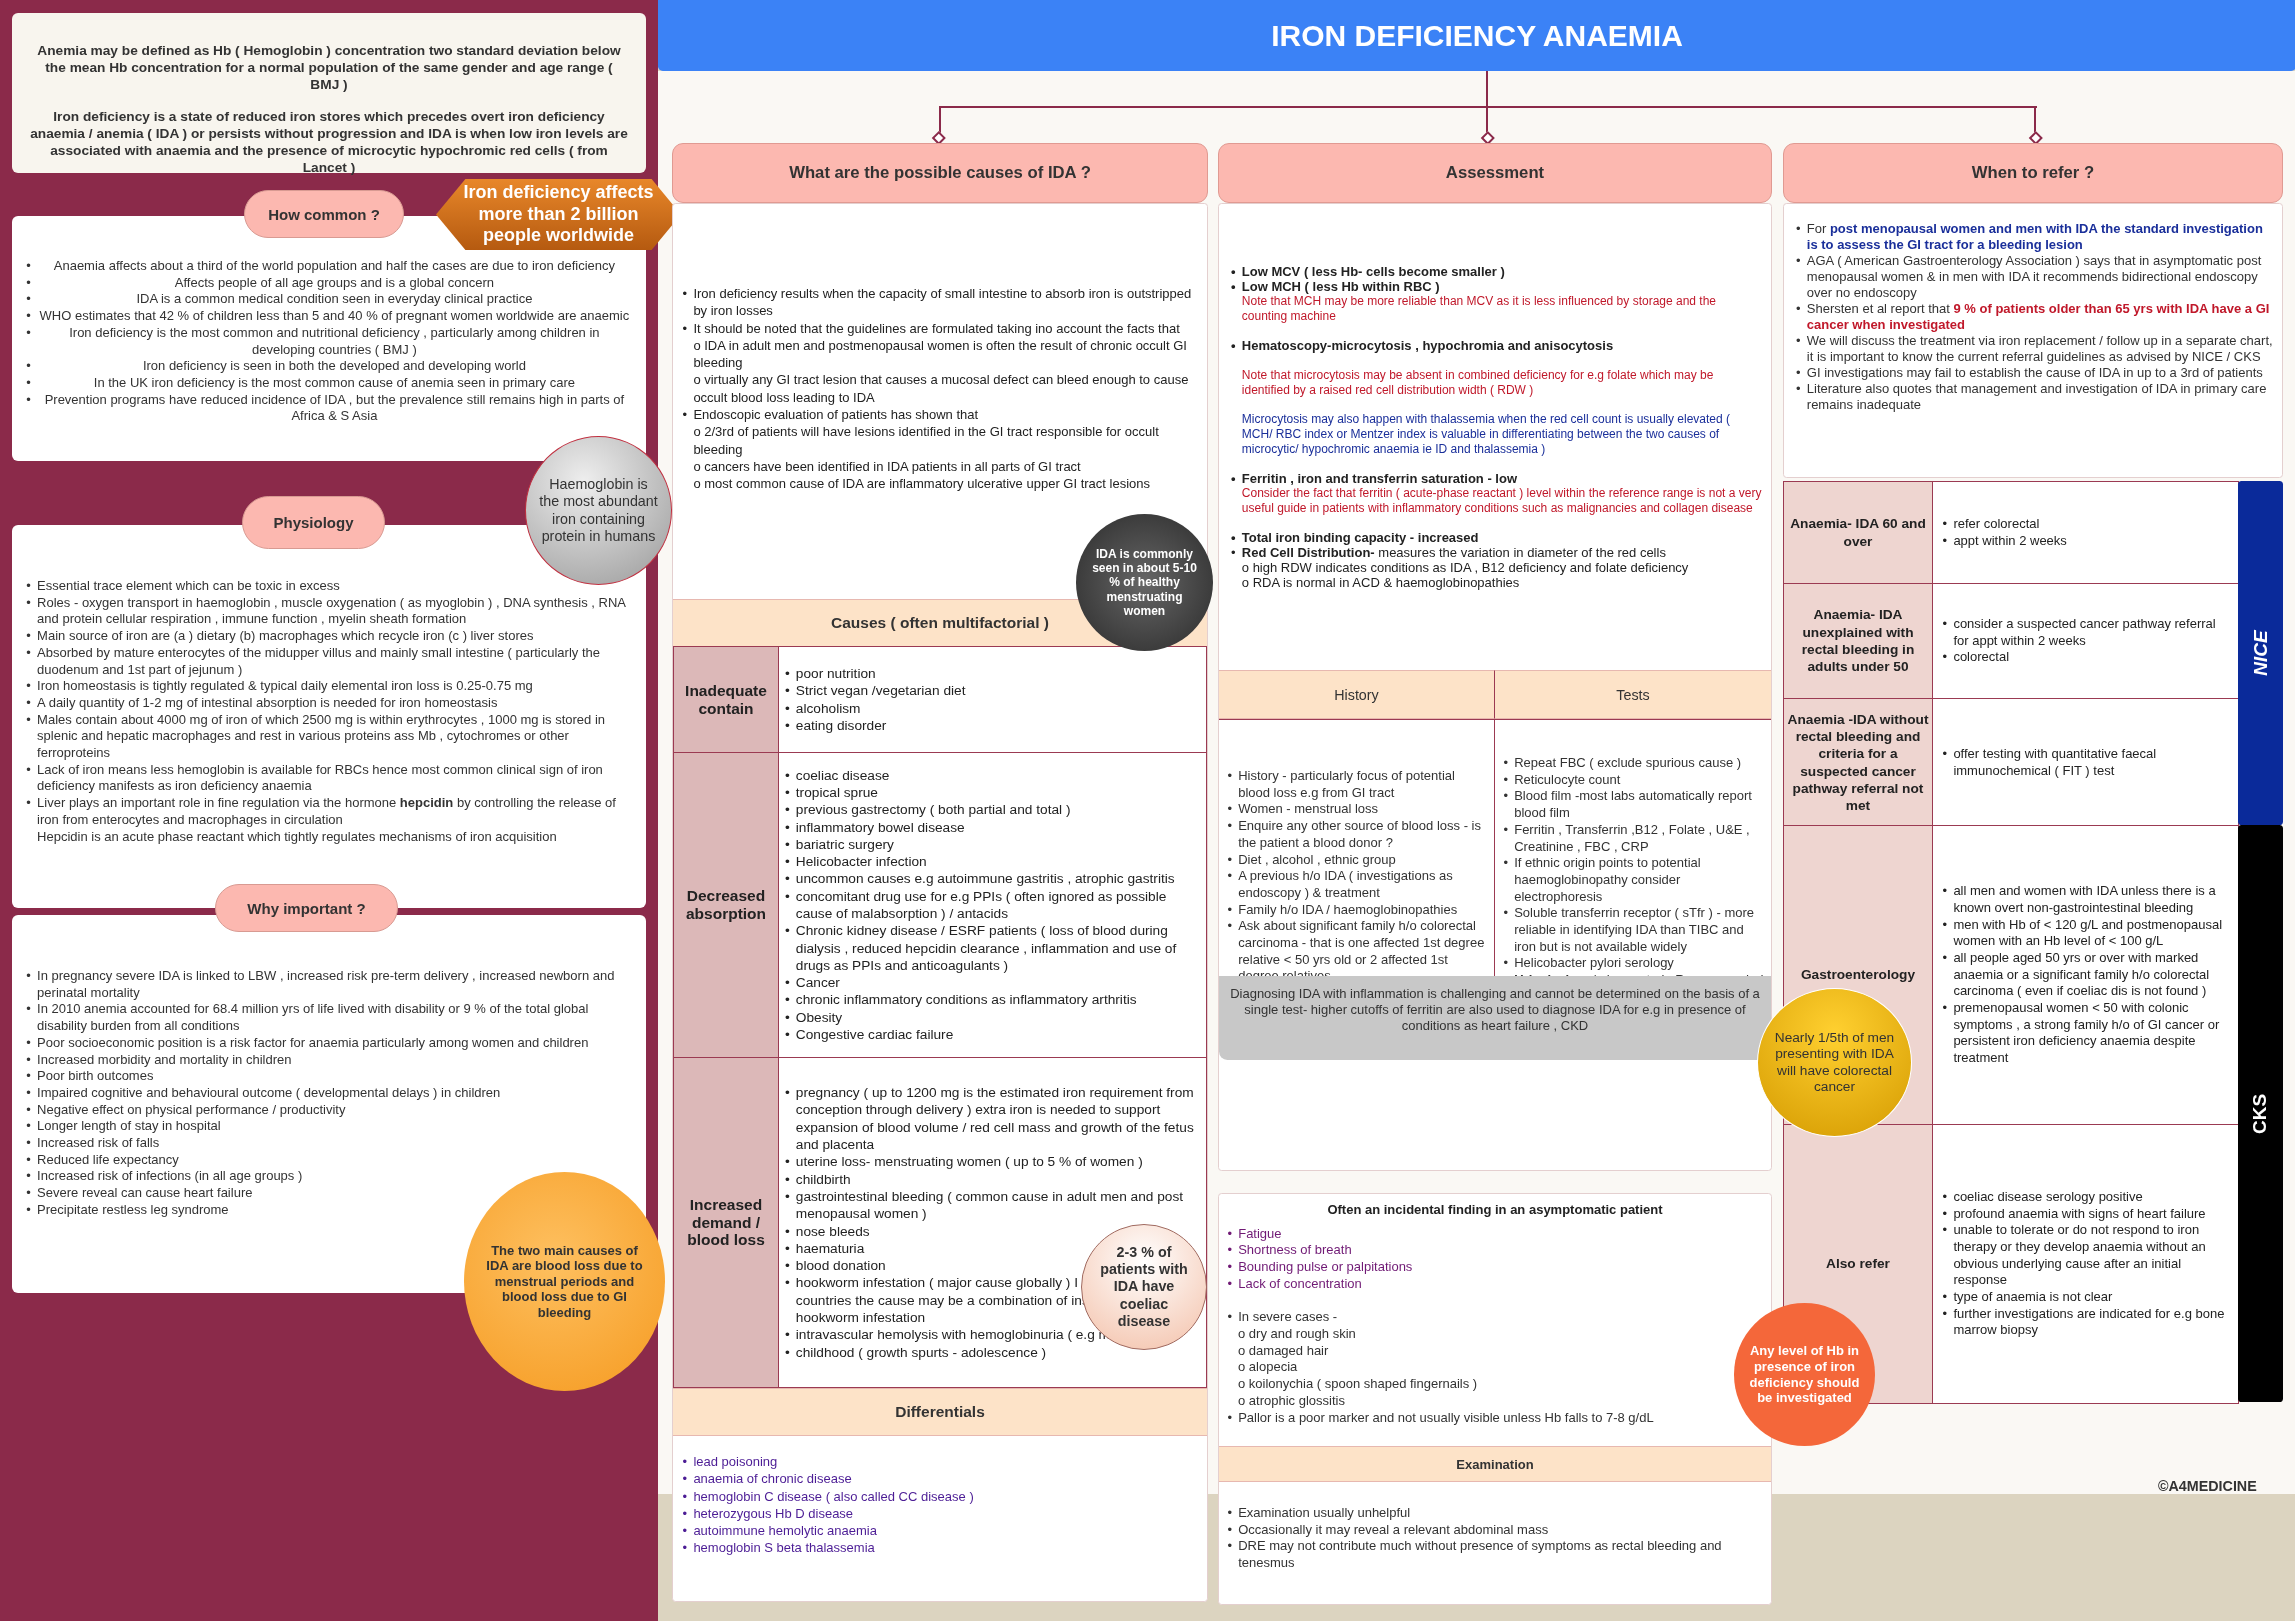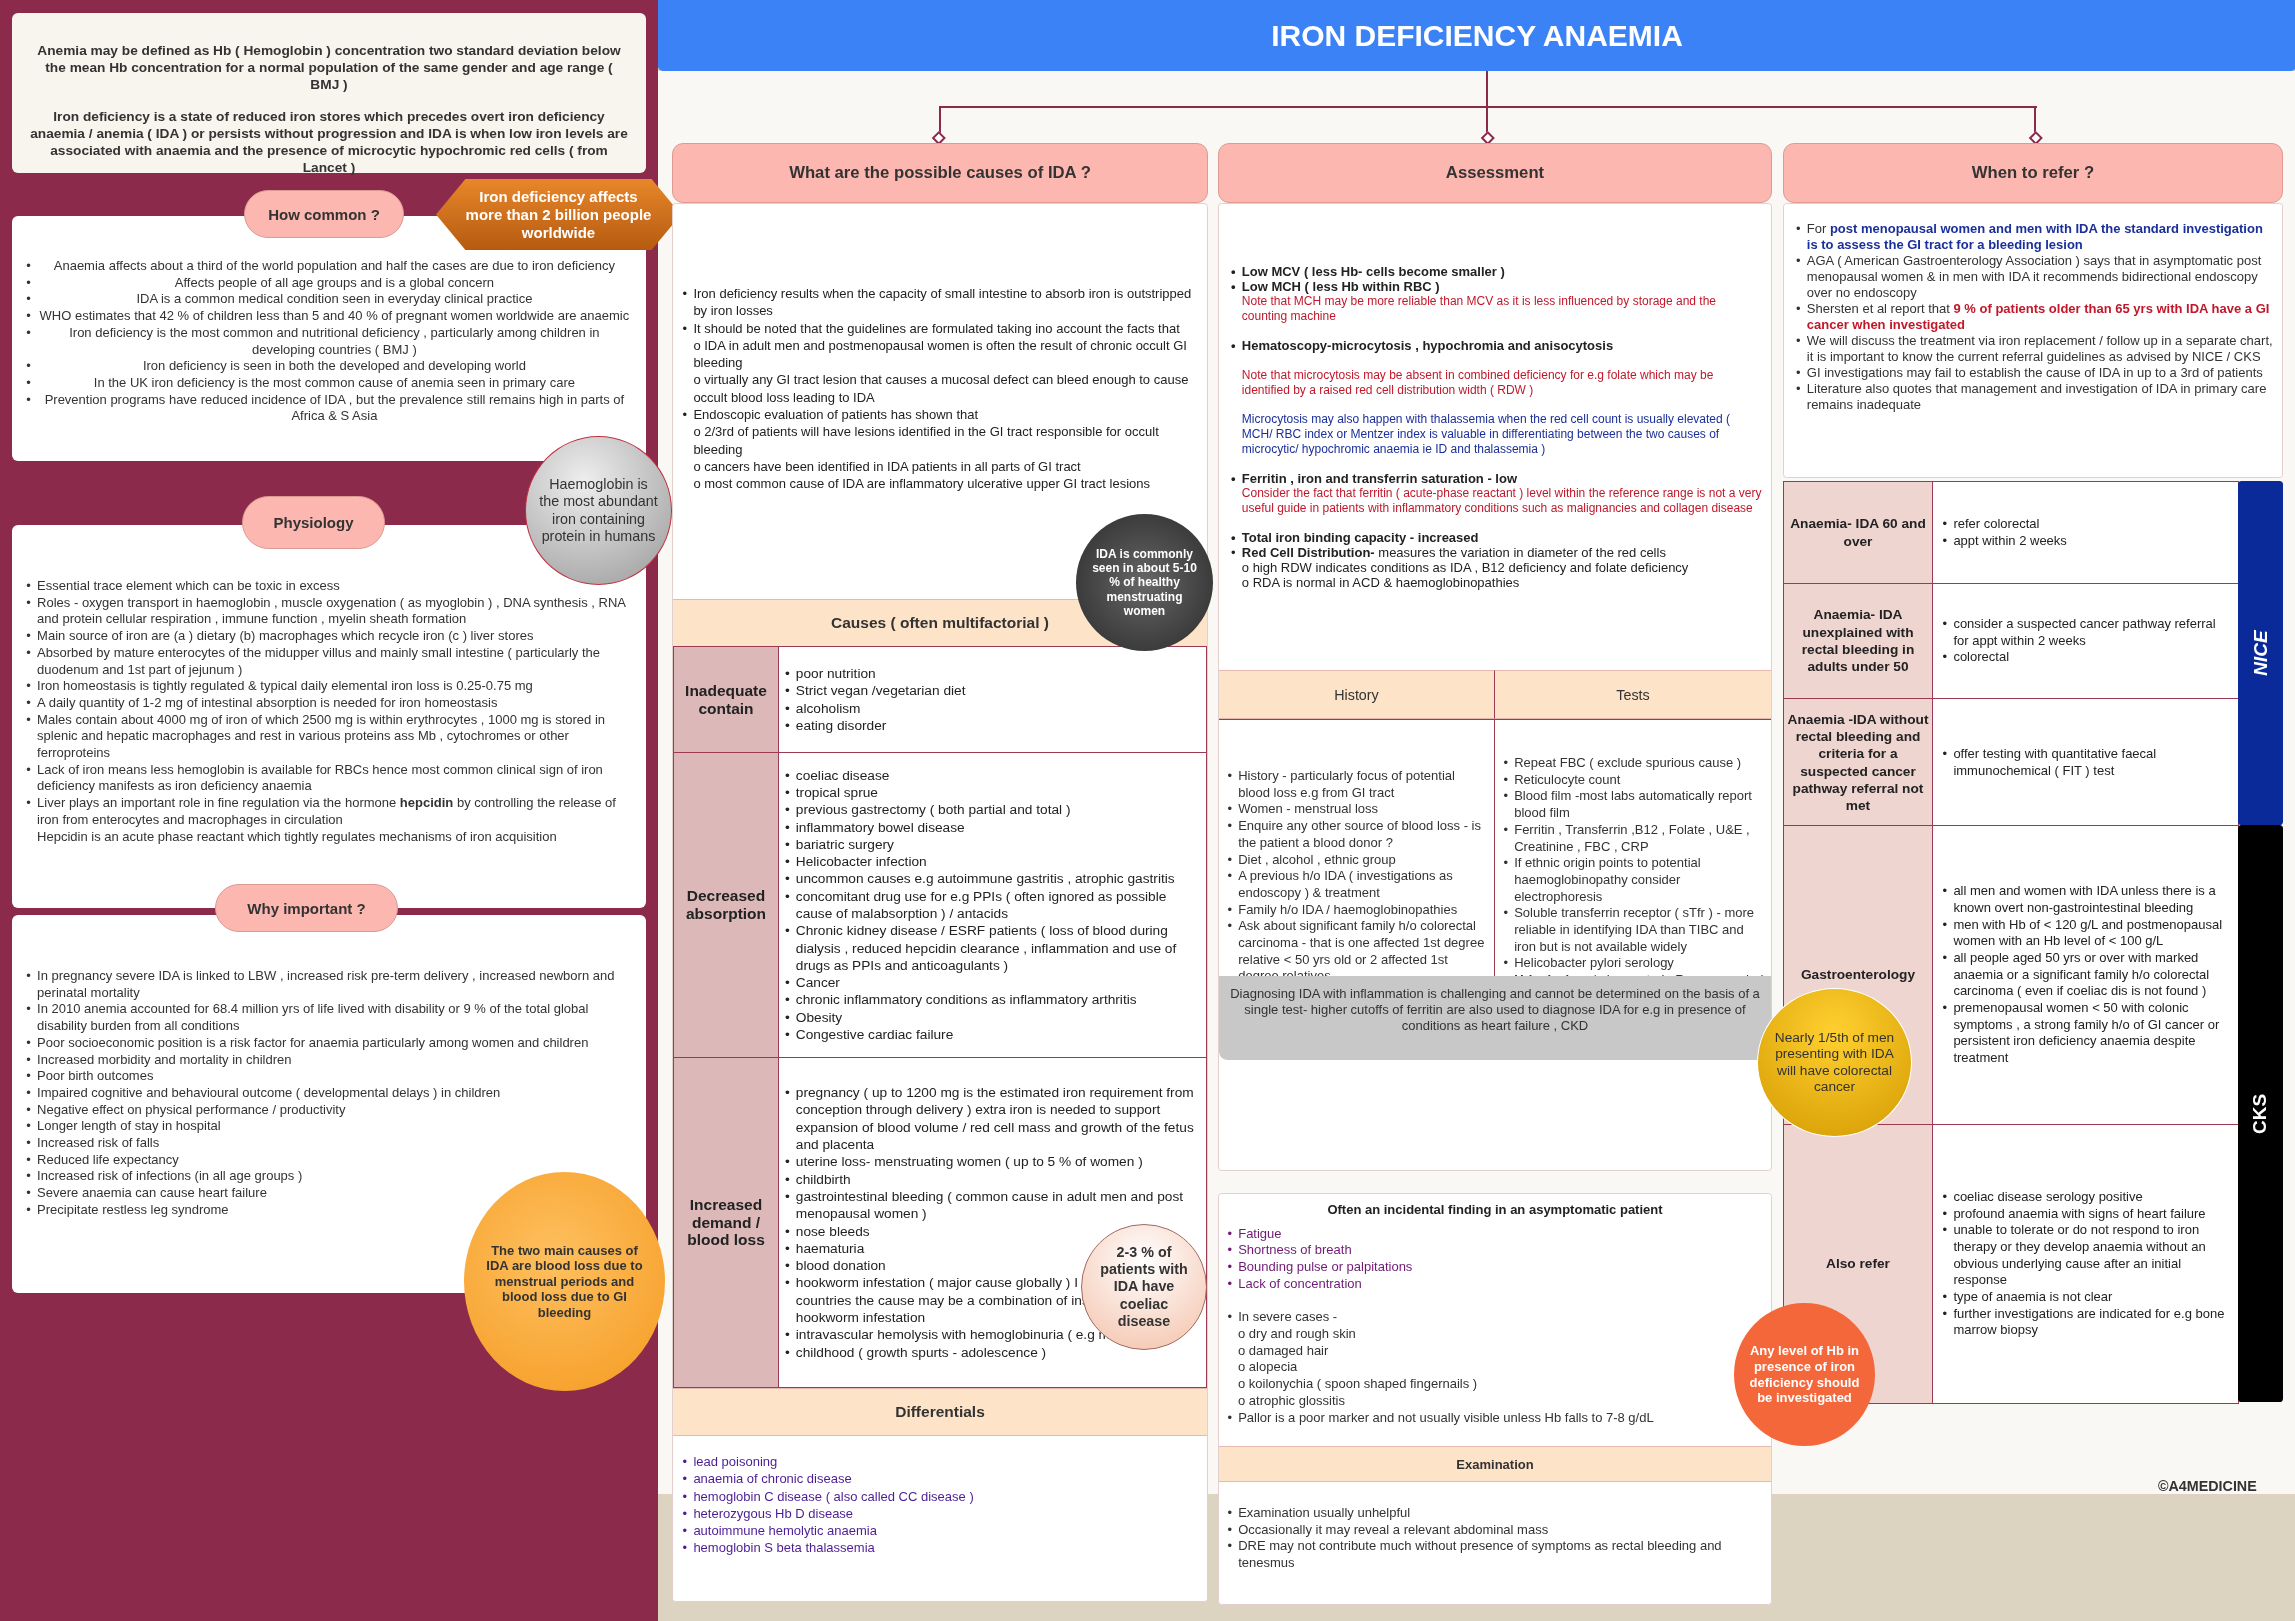--- a/index.html
+++ b/index.html
@@ -58,21 +58,21 @@
       <li>Affects people of all age groups and is a global concern</li>
       <li>IDA is a common medical condition seen in everyday clinical practice</li>
       <li>WHO estimates that 42 % of children less than 5 and 40 % of pregnant women worldwide are anaemic</li>
       <li>Iron deficiency is the most common and nutritional deficiency , particularly among children in developing countries ( BMJ )</li>
       <li>Iron deficiency is seen in both the developed and developing world</li>
       <li>In the UK iron deficiency is the most common cause of anemia seen in primary care</li>
       <li>Prevention programs have reduced incidence of IDA , but the prevalence still remains high in parts of Africa  &amp; S Asia</li>
     </ul>
 </div>
 <div class="pill" style="left:244px;top:190px;width:160px;height:48px;">How common ?</div>
-<div class="bubble" style="left:436px;top:179px;width:245px;height:71px;border-radius:24px;background:linear-gradient(#e8872a,#b55a10);color:#fff;font-size:15px;padding:0 24px;clip-path:polygon(12% 0,88% 0,100% 50%,88% 100%,12% 100%,0 50%);">Iron deficiency affects more than 2 billion people worldwide</div>
+<div class="bubble" style="left:436px;top:179px;width:245px;height:71px;border-radius:24px;background:linear-gradient(#e8872a,#b55a10);color:#fff;font-size:18px;padding:0 24px;clip-path:polygon(12% 0,88% 0,100% 50%,88% 100%,12% 100%,0 50%);">Iron deficiency affects more than 2 billion people worldwide</div>
 
 <div class="panel lp" style="top:525px;height:383px;padding-top:53px;">
   <ul class="b">
     <li>Essential trace element which can be toxic  in excess</li>
     <li>Roles - oxygen transport in haemoglobin  , muscle oxygenation ( as myoglobin ) , DNA synthesis , RNA and protein cellular respiration , immune function , myelin sheath formation</li>
     <li>Main source of iron are (a ) dietary (b) macrophages which recycle iron (c ) liver stores</li>
     <li>Absorbed by mature enterocytes of the midupper villus and mainly small intestine ( particularly the duodenum and 1st part of jejunum )</li>
     <li>Iron homeostasis is tightly regulated &amp; typical daily elemental iron loss is 0.25-0.75 mg</li>
     <li>A daily quantity of 1-2 mg of intestinal absorption is needed for iron homeostasis</li>
     <li>Males contain about 4000 mg of iron of which 2500 mg is within erythrocytes , 1000 mg is stored in splenic and hepatic macrophages and rest in various proteins ass Mb , cytochromes or other ferroproteins</li>
@@ -89,21 +89,21 @@
       <li>In 2010 anemia accounted for 68.4 million yrs of life lived with disability or 9 %  of the total global disability burden from all conditions</li>
       <li>Poor socioeconomic position is a risk factor for anaemia particularly among women and children</li>
       <li>Increased morbidity and mortality in children</li>
       <li>Poor birth outcomes</li>
       <li>Impaired cognitive and behavioural outcome ( developmental delays ) in children</li>
       <li>Negative effect on physical performance / productivity</li>
       <li>Longer length of stay in hospital</li>
       <li>Increased risk of falls</li>
       <li>Reduced life expectancy</li>
       <li>Increased risk of infections (in all age groups )</li>
-      <li>Severe anaemia can cause heart failure</li>
+      <li>Severe reveal can cause heart failure</li>
       <li>Precipitate restless leg syndrome</li>
     </ul>
 </div>
 <div class="pill" style="left:215px;top:884px;width:183px;height:48px;">Why important ?</div>
 <div class="bubble" style="left:464px;top:1172px;width:201px;height:219px;background:radial-gradient(circle at 45% 40%,#fec060,#f59a20);color:#333;font-size:13px;padding:21.5px;">The two main causes of IDA are blood loss due to menstrual periods and blood loss due to GI bleeding</div>
 
 <div class="title-bar">IRON DEFICIENCY ANAEMIA</div>
 <div class="conn" style="left:1486px;top:71px;width:2.4px;height:72px;"></div>
 <div class="conn" style="left:939px;top:106px;width:1098px;height:2.4px;"></div>
 <div class="conn" style="left:939px;top:106px;width:2.4px;height:30px;"></div>

